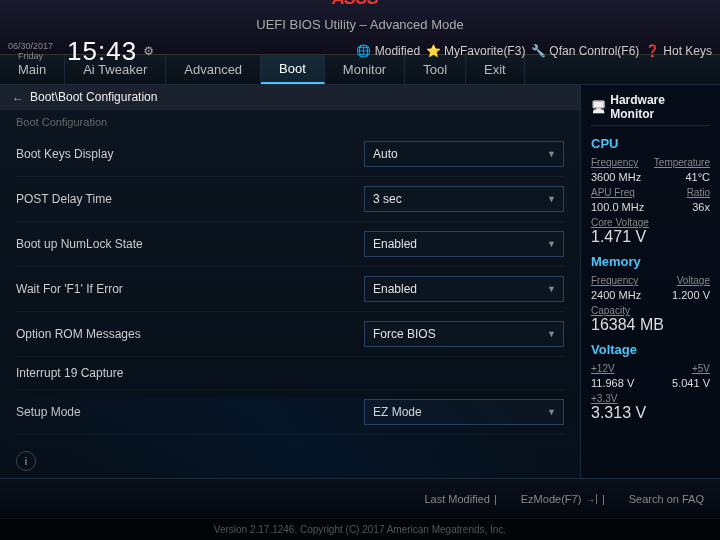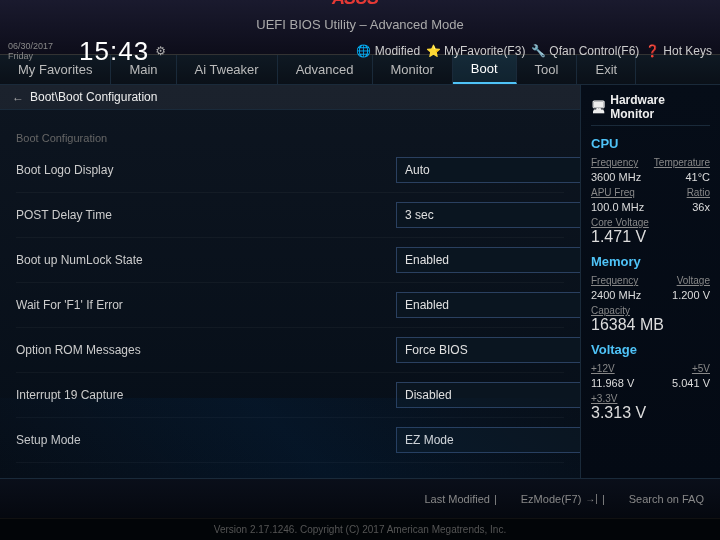--- a/index.html
+++ b/index.html
@@ -83,21 +83,21 @@
       align-items: center;
       gap: 6px;
       color: #eee;
       font-size: 12px;
       border-bottom: 1px solid #1a2a3a;
     }
 
     #section-label {
       color: #666;
       font-size: 11px;
-      padding: 22px 16px 4px;
+      padding: 6px 16px 4px;
     }
 
     
     .settings-area {
       padding: 0 16px;
     }
     .setting-row {
       display: flex;
       align-items: center;
       padding: 9px 0;
@@ -107,21 +107,20 @@
       flex: 1;
       color: #ccc;
       font-size: 12px;
     }
     .setting-control {
       width: 200px;
     }
     .dropdown-wrapper {
       position: relative;
       width: 100%;
-      margin-left: 32px;
     }
     .dropdown-wrapper select {
       width: 100%;
       background: #0a1520;
       border: 1px solid #2a4060;
       color: #e0e0e0;
       padding: 5px 28px 5px 8px;
       font-size: 12px;
       appearance: none;
       -webkit-appearance: none;
@@ -251,21 +250,21 @@
 </head>
 <body>
 
 <div id="top-bar">
   <div style="display:flex; flex-direction:column; width:100%;">
     <div style="display:flex; align-items:center; gap:8px; padding-bottom:4px;flex-direction:column;">
       <span id="logo">ASUS</span>
       <span style="color:#aaa; font-size:13px;">UEFI BIOS Utility – Advanced Mode</span>
     </div>
     <div style="display:flex; align-items:center; gap:6px;">
-      <div style="display:flex; flex-direction:column; margin-right:20px;">
+      <div style="display:flex; flex-direction:column; margin-right:8px;align-items:center;">
         <span style="color:#888; font-size:9px;">06/30/2017</span>
         <span style="color:#888; font-size:9px;">Friday</span>
       </div>
       <span style="color:#fff; font-size:26px; font-weight:300; letter-spacing:1px;">15:43</span>
       <span style="color:#aaa; font-size:12px; cursor:pointer;">⚙</span>
       <div style="flex:1;"></div>
       <div class="top-icon-item">
         <span>🌐</span>
         <span>Modified</span>
       </div>
@@ -279,45 +278,44 @@
       </div>
       <div class="top-icon-item">
         <span>❓</span>
         <span>Hot Keys</span>
       </div>
     </div>
   </div>
 </div>
 
 <div id="nav-bar">
-  <div class="nav-item">My Favorites</div>
   <div class="nav-item">Main</div>
   <div class="nav-item">Ai Tweaker</div>
   <div class="nav-item">Advanced</div>
+  <div class="nav-item active">Boot</div>
   <div class="nav-item">Monitor</div>
-  <div class="nav-item active">Boot</div>
   <div class="nav-item">Tool</div>
   <div class="nav-item">Exit</div>
 </div>
 
 <div id="main-layout">
 
   <div id="left-content">
 
     <div id="breadcrumb-bar">
       <span style="cursor:pointer; color:#aaa;">←</span>
       <span>Boot\Boot Configuration</span>
     </div>
 
     <div id="section-label">Boot Configuration</div>
 
     <div class="settings-area">
 
       <div class="setting-row">
-        <span class="setting-label">Boot Logo Display</span>
+        <span class="setting-label">Boot Keys Display</span>
         <div class="setting-control">
           <div class="dropdown-wrapper">
             <select>
               <option>Auto</option>
               <option>Full Screen</option>
               <option>Disabled</option>
             </select>
           </div>
         </div>
       </div>
@@ -369,28 +367,20 @@
             <select>
               <option selected="">Force BIOS</option>
               <option>Keep Current</option>
             </select>
           </div>
         </div>
       </div>
 
       <div class="setting-row">
         <span class="setting-label">Interrupt 19 Capture</span>
-        <div class="setting-control">
-          <div class="dropdown-wrapper">
-            <select>
-              <option selected="">Disabled</option>
-              <option>Enabled</option>
-            </select>
-          </div>
-        </div>
       </div>
 
       <div class="setting-row">
         <span class="setting-label">Setup Mode</span>
         <div class="setting-control">
           <div class="dropdown-wrapper">
             <select>
               <option selected="">EZ Mode</option>
               <option>Advanced Mode</option>
             </select>

